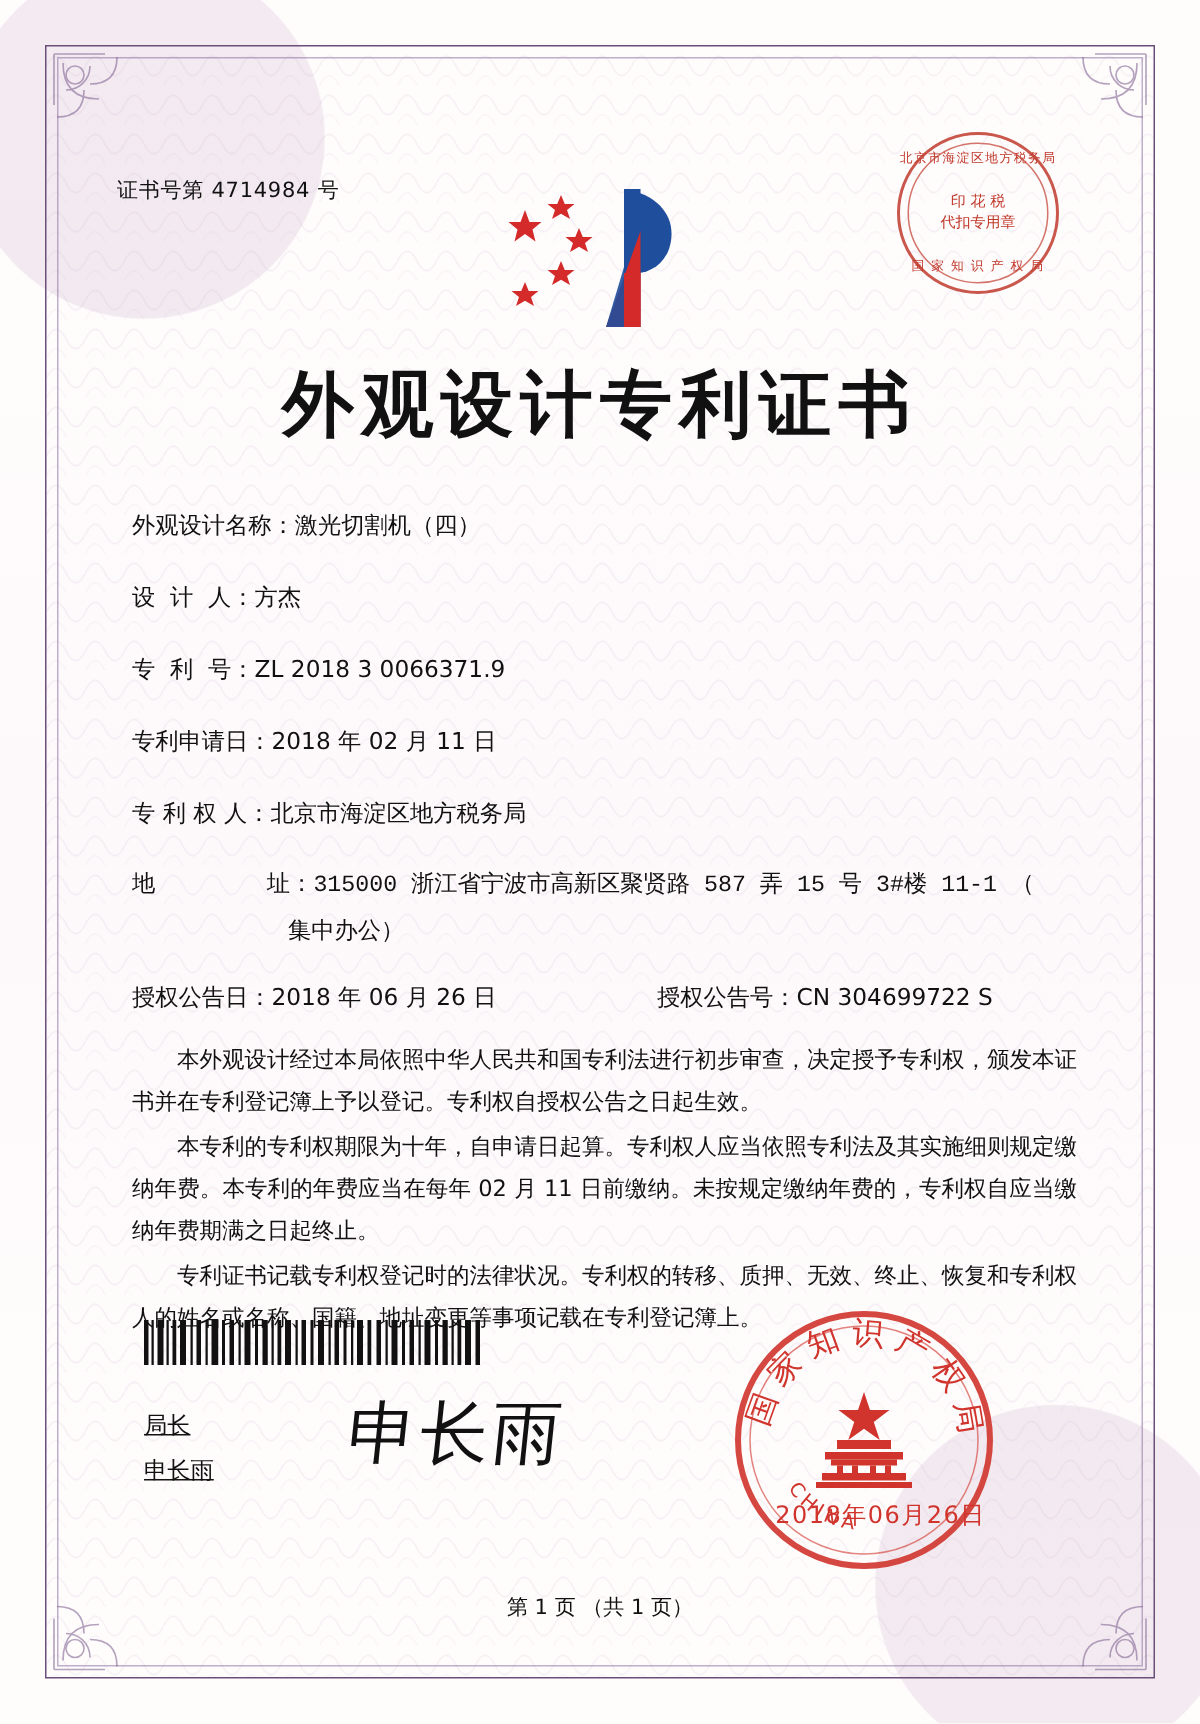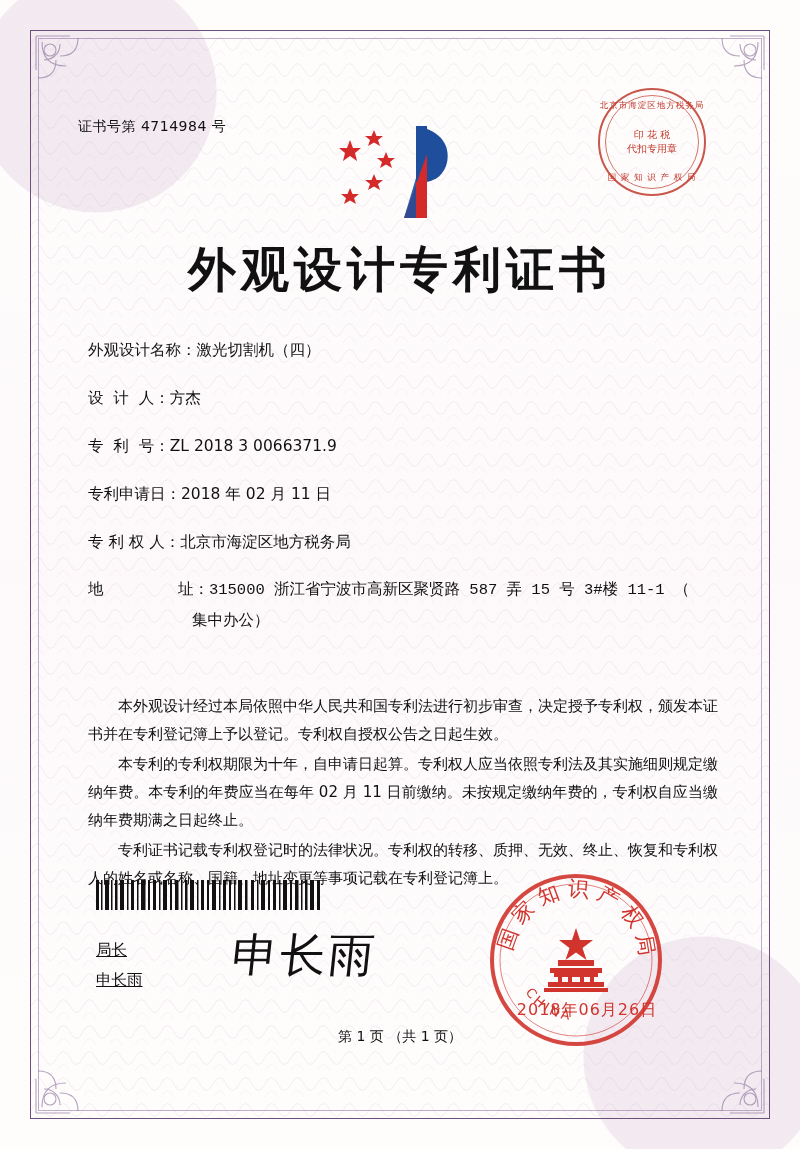--- a/index.html
+++ b/index.html
@@ -104,21 +104,21 @@
     letter-spacing:2px;
   }
 
   .seal-main{position:absolute;left:488px;top:872px;width:176px;height:176px;}
   .seal-date{
     position:absolute;left:492px;top:1000px;width:190px;text-align:center;
     color:#d0342c;font-size:16px;letter-spacing:1px;
   }
 
   .footer{
-    position:absolute;left:0;top:1028px;width:800px;text-align:center;
+    position:absolute;left:0;top:1063px;width:800px;text-align:center;
     font-size:14px;color:#111;
   }
 </style>
 </head>
 <body>
 
 <div class="page">
 
   <svg class="guilloche" viewBox="0 0 738 1087" preserveAspectRatio="none">
     <defs>
@@ -234,20 +234,28 @@
         <span class="f-label">专 利 权 人：</span>
         <span class="f-value">北京市海淀区地方税务局</span>
       </div>
 
       <div class="field addr-wrap">
         <span class="f-label">地        址：</span>
         <span class="f-value">315000  浙江省宁波市高新区聚贤路 587 弄 15 号 3#楼 11-1 （</span>
       </div>
       <div class="addr-second" style="margin-top:-18px;margin-bottom:20px;">集中办公）</div>
 
+      <div class="row-two">
+        <div class="left">
+          <span class="f-label">授权公告日：</span><span class="f-value">2018 年 06 月 26 日</span>
+        </div>
+        <div class="right">
+          <span class="f-label">授权公告号：</span><span class="f-value">CN 304699722 S</span>
+        </div>
+      </div>
     </div>
 
     <div class="paras">
       <p>本外观设计经过本局依照中华人民共和国专利法进行初步审查，决定授予专利权，颁发本证书并在专利登记簿上予以登记。专利权自授权公告之日起生效。</p>
       <p>本专利的专利权期限为十年，自申请日起算。专利权人应当依照专利法及其实施细则规定缴纳年费。本专利的年费应当在每年 02 月 11 日前缴纳。未按规定缴纳年费的，专利权自应当缴纳年费期满之日起终止。</p>
       <p>专利证书记载专利权登记时的法律状况。专利权的转移、质押、无效、终止、恢复和专利权人的姓名或名称、国籍、地址变更等事项记载在专利登记簿上。</p>
     </div>
 
     <svg class="barcode" viewBox="0 0 228 30" preserveAspectRatio="none">
       <g fill="#111">

